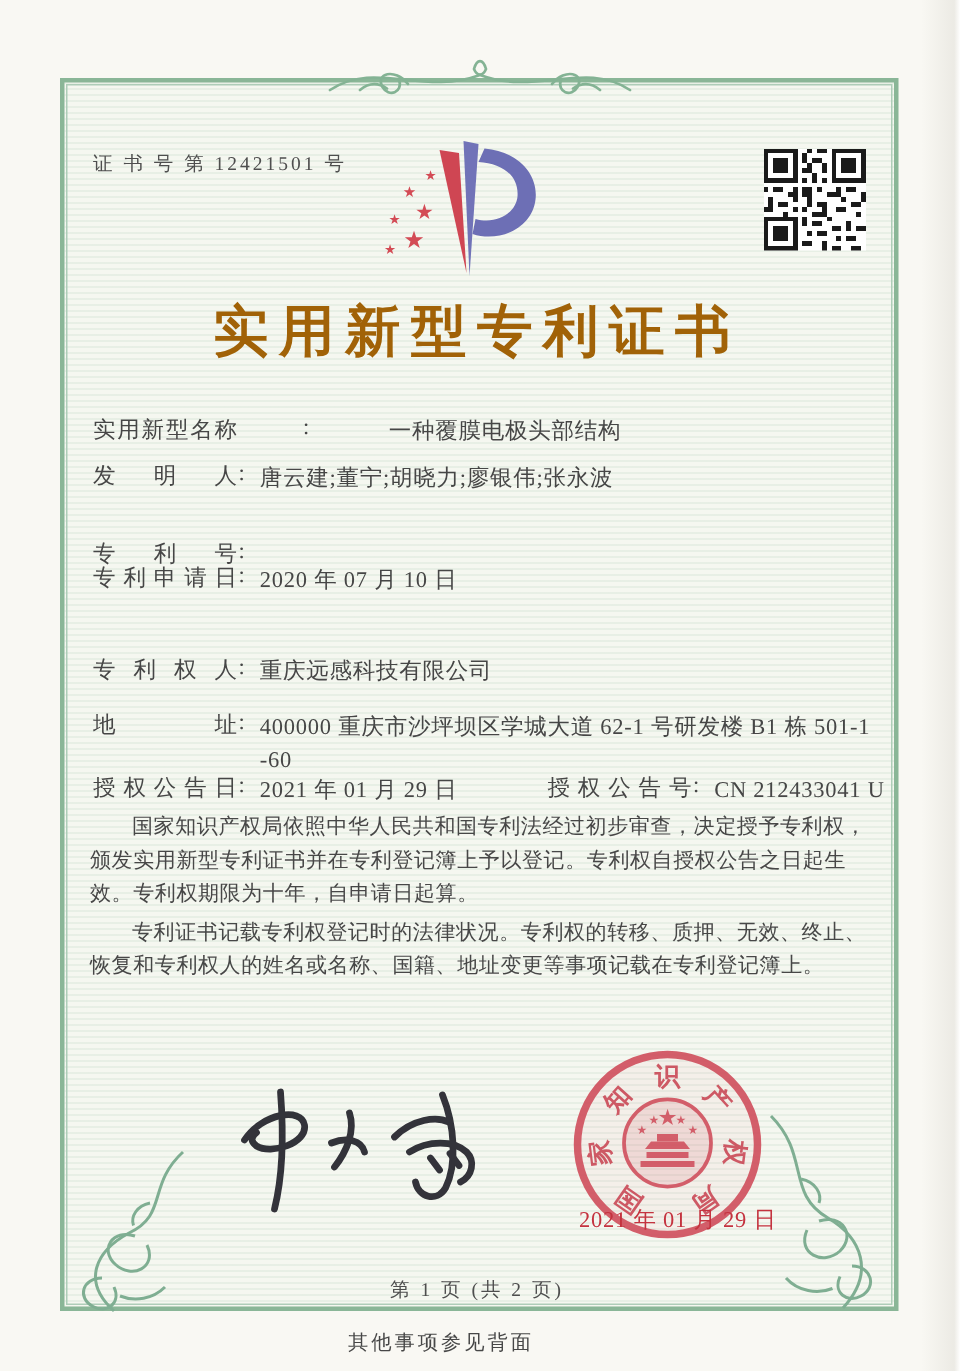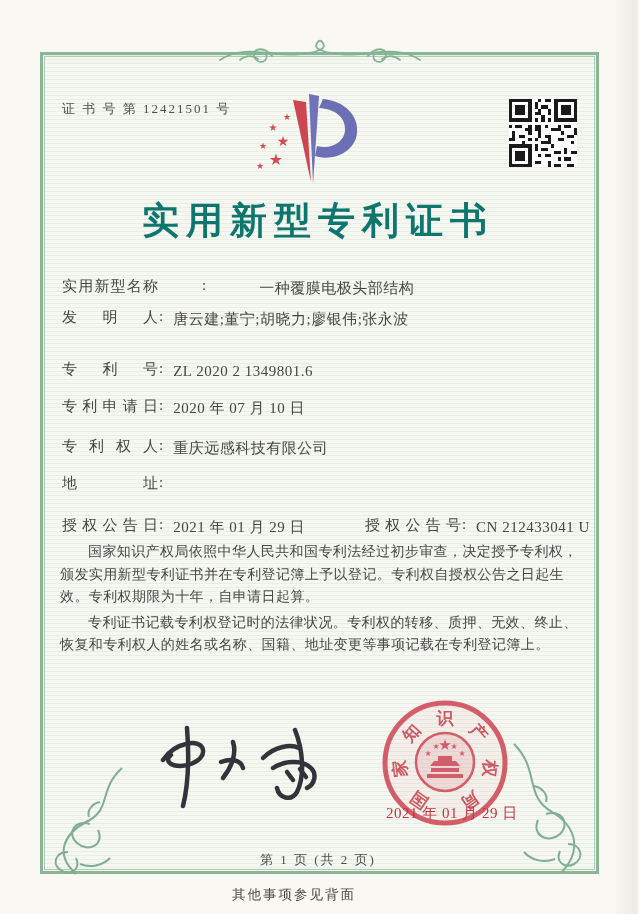--- a/index.html
+++ b/index.html
@@ -20,21 +20,21 @@
     background:
       repeating-linear-gradient(180deg, rgba(140,185,155,0.13) 0px, rgba(140,185,155,0.13) 1px, rgba(255,255,255,0) 1px, rgba(255,255,255,0) 4px),
       #f5f7f0;
   }
   .frame-inner{position:absolute;inset:1px;border:1px solid #aecdb8;pointer-events:none;}
   .orn{position:absolute;pointer-events:none;}
   
   .cert-no{position:absolute;left:62px;top:100px;font-size:13px;letter-spacing:2px;color:#4e4e4e;}
   .title{
     position:absolute;left:40px;top:196px;width:556px;text-align:center;
-    font-size:37px;font-weight:600;letter-spacing:7px;color:#0f766e;
+    font-size:37px;font-weight:600;letter-spacing:7px;color:#a16207;
   }
   .row{position:absolute;left:62px;display:flex;align-items:flex-start;font-size:15px;color:#464646;}
   .flabel{
     display:inline-block;width:96px;flex:none;
     text-align:justify;text-align-last:justify;
   }
   .fcolon{flex:none;margin:0 10px 0 1px;}
   .fvalue{white-space:pre-line;max-width:432px;line-height:22px;letter-spacing:0.5px;}
   .grant-group2{display:flex;margin-left:60px;}
   .paras{position:absolute;left:60px;top:541px;width:522px;font-size:14px;line-height:22.5px;color:#474747;}
@@ -179,35 +179,36 @@
       <span class="fvalue">一种覆膜电极头部结构</span>
   </div>
   <div class="row" style="top:308px;">
     <span class="flabel">发明人</span>
       <span class="fcolon">:</span>
       <span class="fvalue">唐云建;董宁;胡晓力;廖银伟;张永波</span>
   </div>
   <div class="row" style="top:360px;">
     <span class="flabel">专利号</span>
       <span class="fcolon">:</span>
-      <span class="fvalue">ZL 2020 2 1349801.6</span>
-  </div>
-  <div class="row" style="top:397px;">
+  </div>
+  <div class="row" style="top:376px;">
     <span class="flabel">专利申请日</span>
       <span class="fcolon">:</span>
       <span class="fvalue">2020 年 07 月 10 日</span>
   </div>
   <div class="row" style="top:437px;">
     <span class="flabel">专利权人</span>
       <span class="fcolon">:</span>
       <span class="fvalue">重庆远感科技有限公司</span>
   </div>
   <div class="row" style="top:474px;">
     <span class="flabel">地址</span>
       <span class="fcolon">:</span>
+      <span class="fvalue">400000  重庆市沙坪坝区学城大道 62-1 号研发楼 B1 栋 501-1
+-60</span>
   </div>
   <div class="row" style="top:516px;">
     <span class="flabel">授权公告日</span>
       <span class="fcolon">:</span>
       <span class="fvalue">2021 年 01 月 29 日</span>
     <span class="grant-group2">
       <span class="flabel">授权公告号</span>
         <span class="fcolon">:</span>
         <span class="fvalue">CN 212433041 U</span>
     </span>

